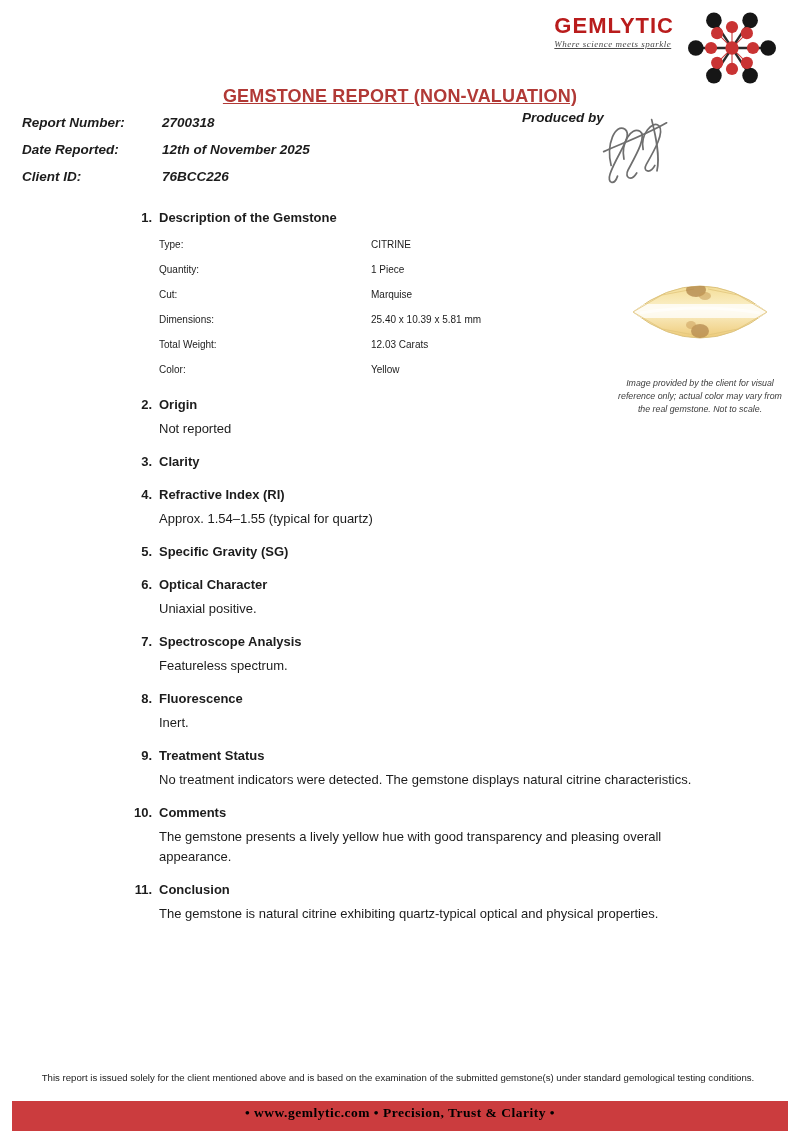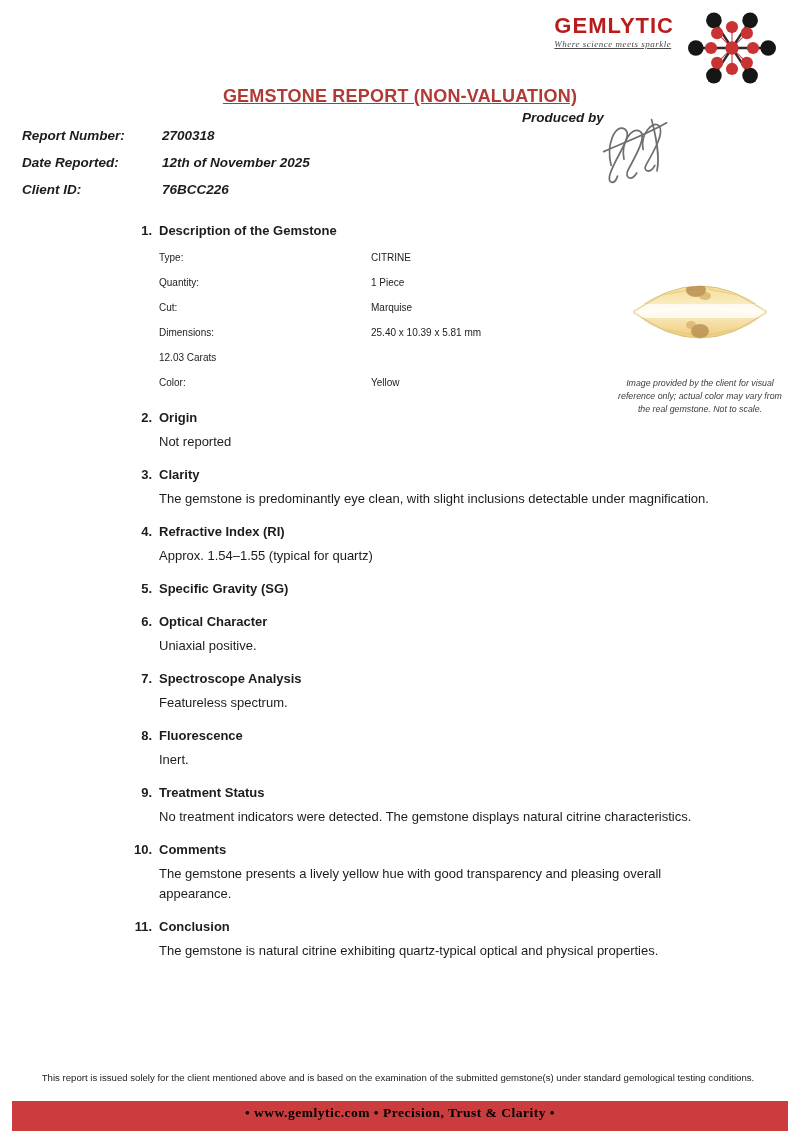--- a/index.html
+++ b/index.html
@@ -21,21 +21,21 @@
   
   .report-title{
     padding-top:86px;
     text-align:center;
     font-size:18px;font-weight:700;
     color:#b13936;
     text-decoration:underline;
     letter-spacing:.2px;
   }
   
-  .report-info{margin:15px 0 0 22px;}
+  .report-info{margin:2px 0 0 22px;}
   .info-row{display:flex;line-height:27px;font-size:13.5px;font-weight:700;font-style:italic;}
   .info-label{width:140px;}
   .produced-by{
     position:absolute;left:522px;top:110px;
     font-size:13.5px;font-weight:700;font-style:italic;color:#1c1c1c;
   }
   .signature{position:absolute;left:596px;top:110px;width:90px;height:80px;}
   
   .content{margin:18px 6px 0 126px;}
   .section{margin-bottom:13px;}
@@ -188,20 +188,21 @@
         </div>
         <div class="field-row">
           <span class="field-label">Cut:</span>
           <span class="field-value">Marquise</span>
         </div>
         <div class="field-row">
           <span class="field-label">Dimensions:</span>
           <span class="field-value">25.40 x 10.39 x 5.81 mm</span>
         </div>
         <div class="field-row">
+          <span class="field-label">Total Weight:</span>
           <span class="field-value">12.03 Carats</span>
         </div>
         <div class="field-row">
           <span class="field-label">Color:</span>
           <span class="field-value">Yellow</span>
         </div>
       </div>
     </div>
 
     <div class="section">
@@ -210,21 +211,20 @@
         <span class="sec-title">Origin</span>
       </div>
       <div class="sec-body">Not reported</div>
     </div>
 
     <div class="section">
       <div class="sec-head">
         <span class="sec-num">3.</span>
         <span class="sec-title">Clarity</span>
       </div>
-      <div class="sec-body">The gemstone is predominantly eye clean, with slight inclusions detectable under magnification.</div>
     </div>
 
     <div class="section">
       <div class="sec-head">
         <span class="sec-num">4.</span>
         <span class="sec-title">Refractive Index (RI)</span>
       </div>
       <div class="sec-body">Approx. 1.54–1.55 (typical for quartz)</div>
     </div>
 

